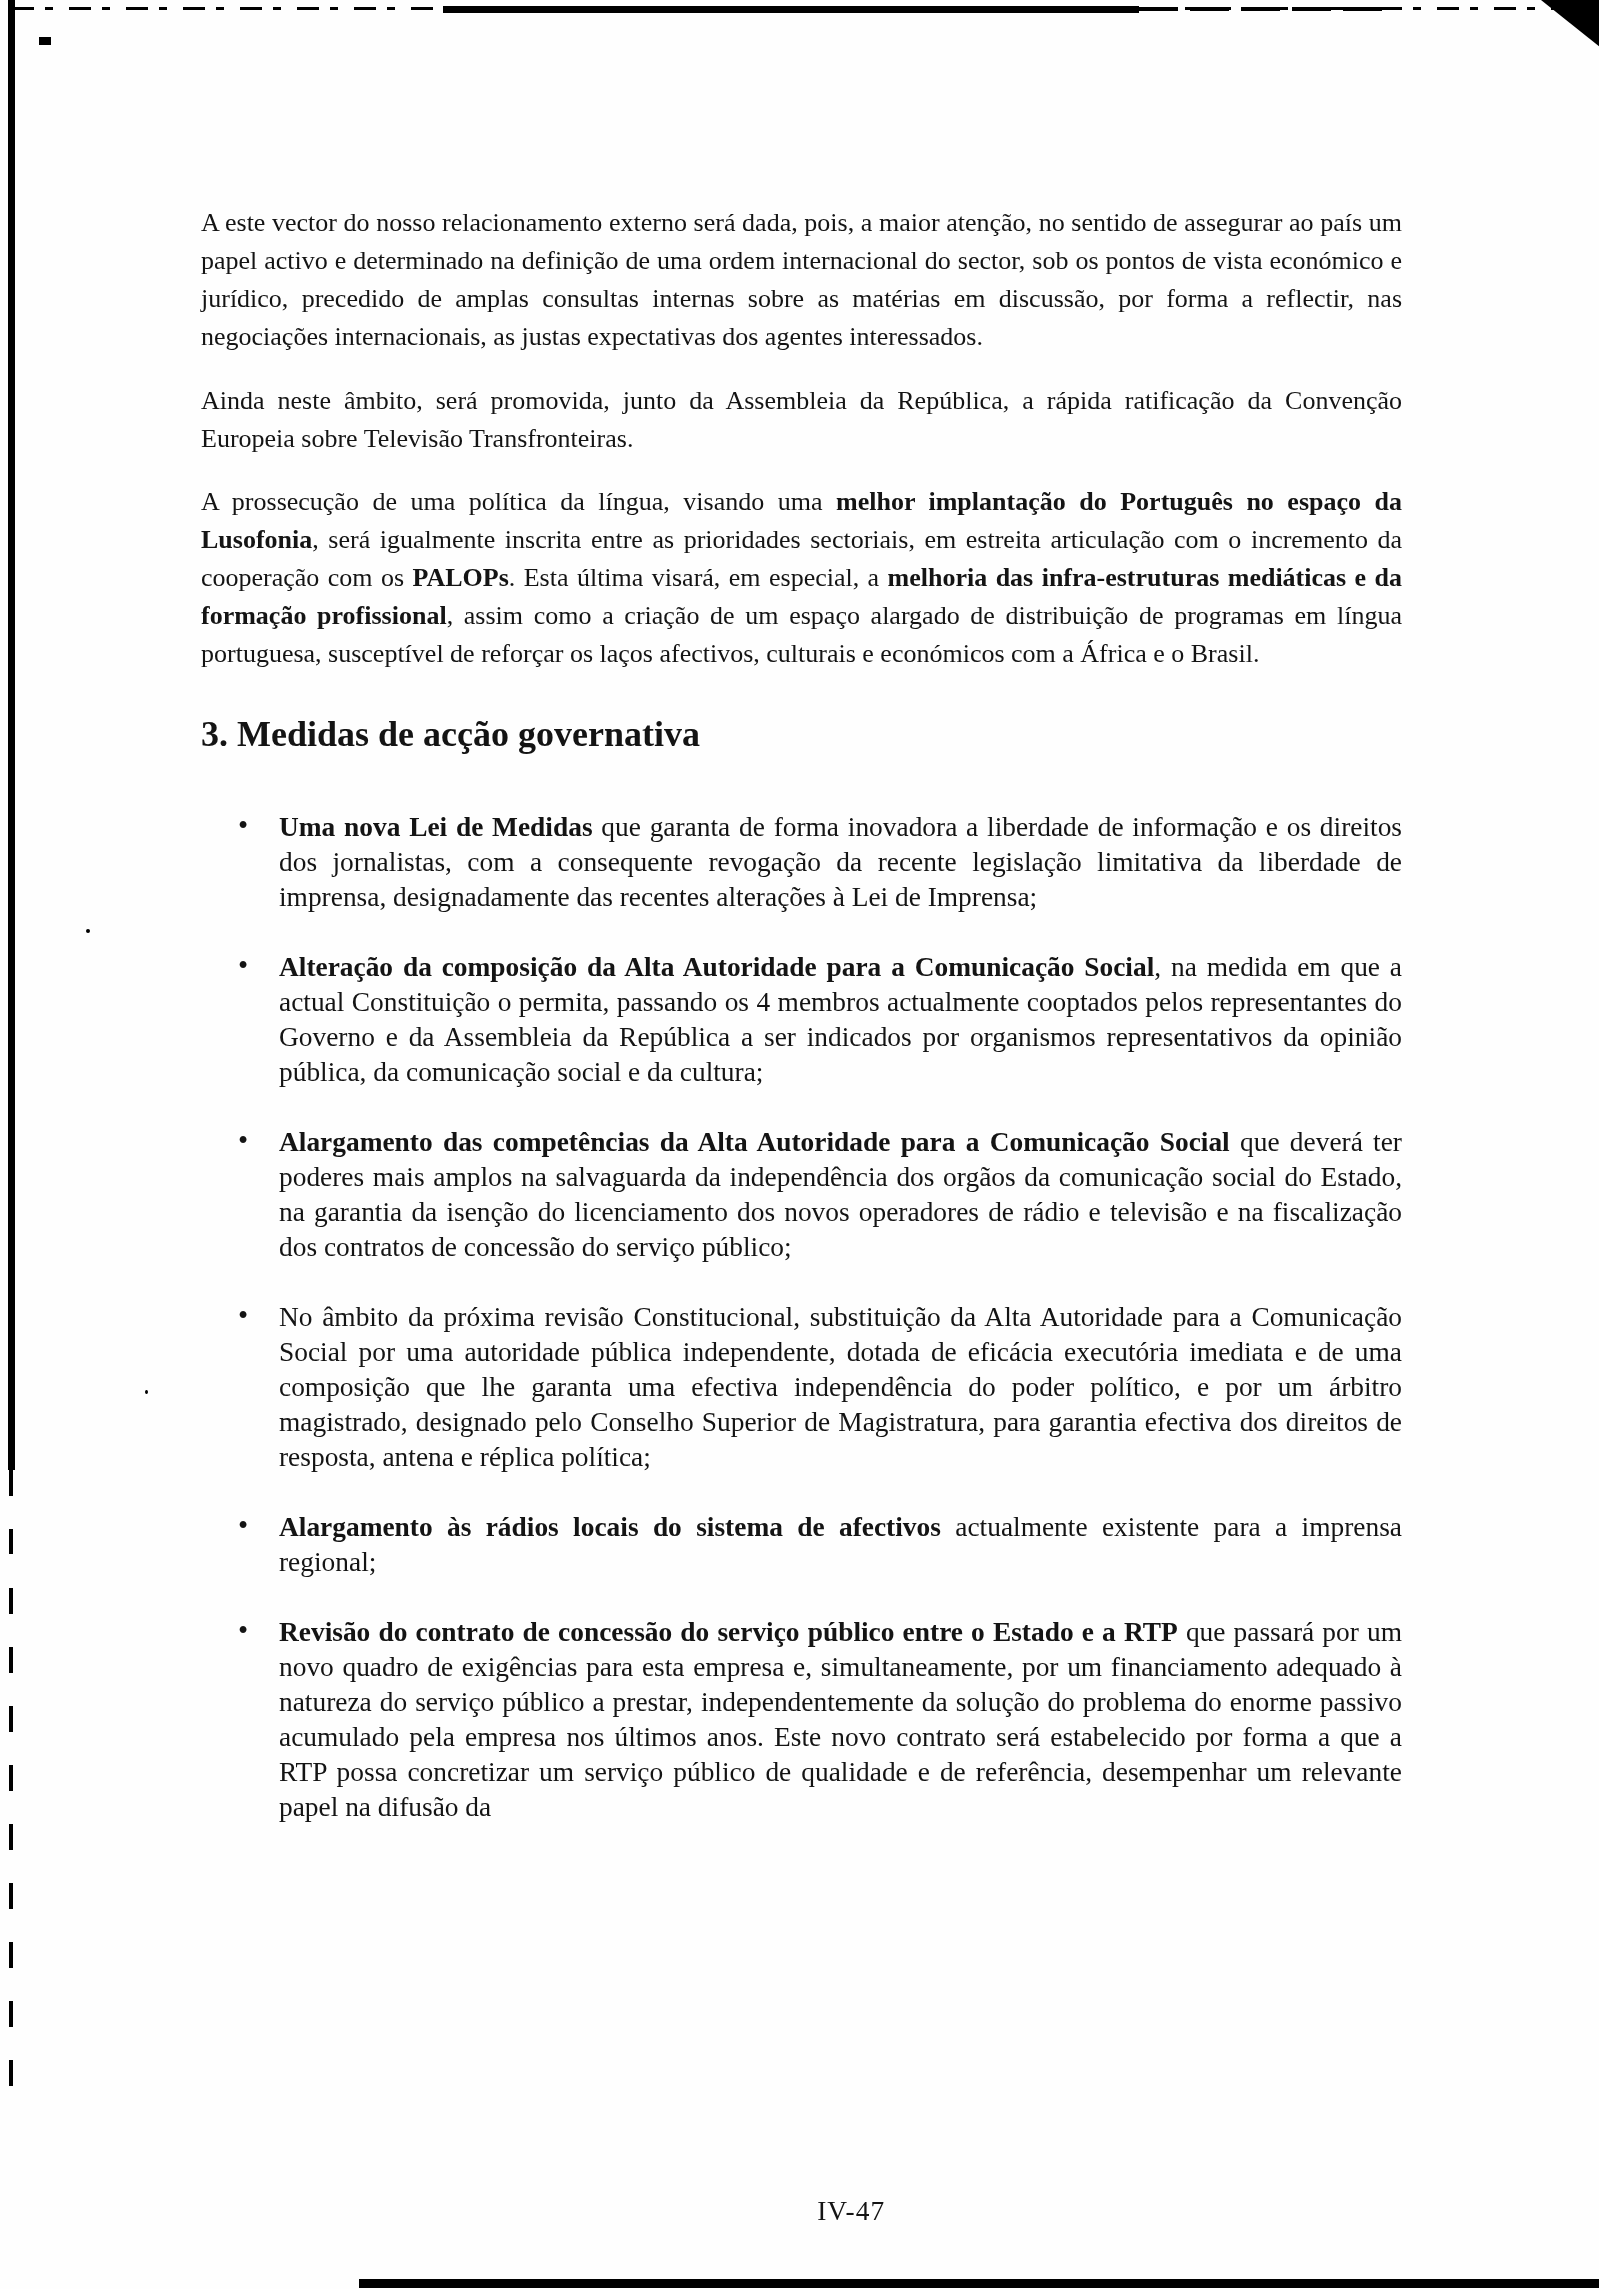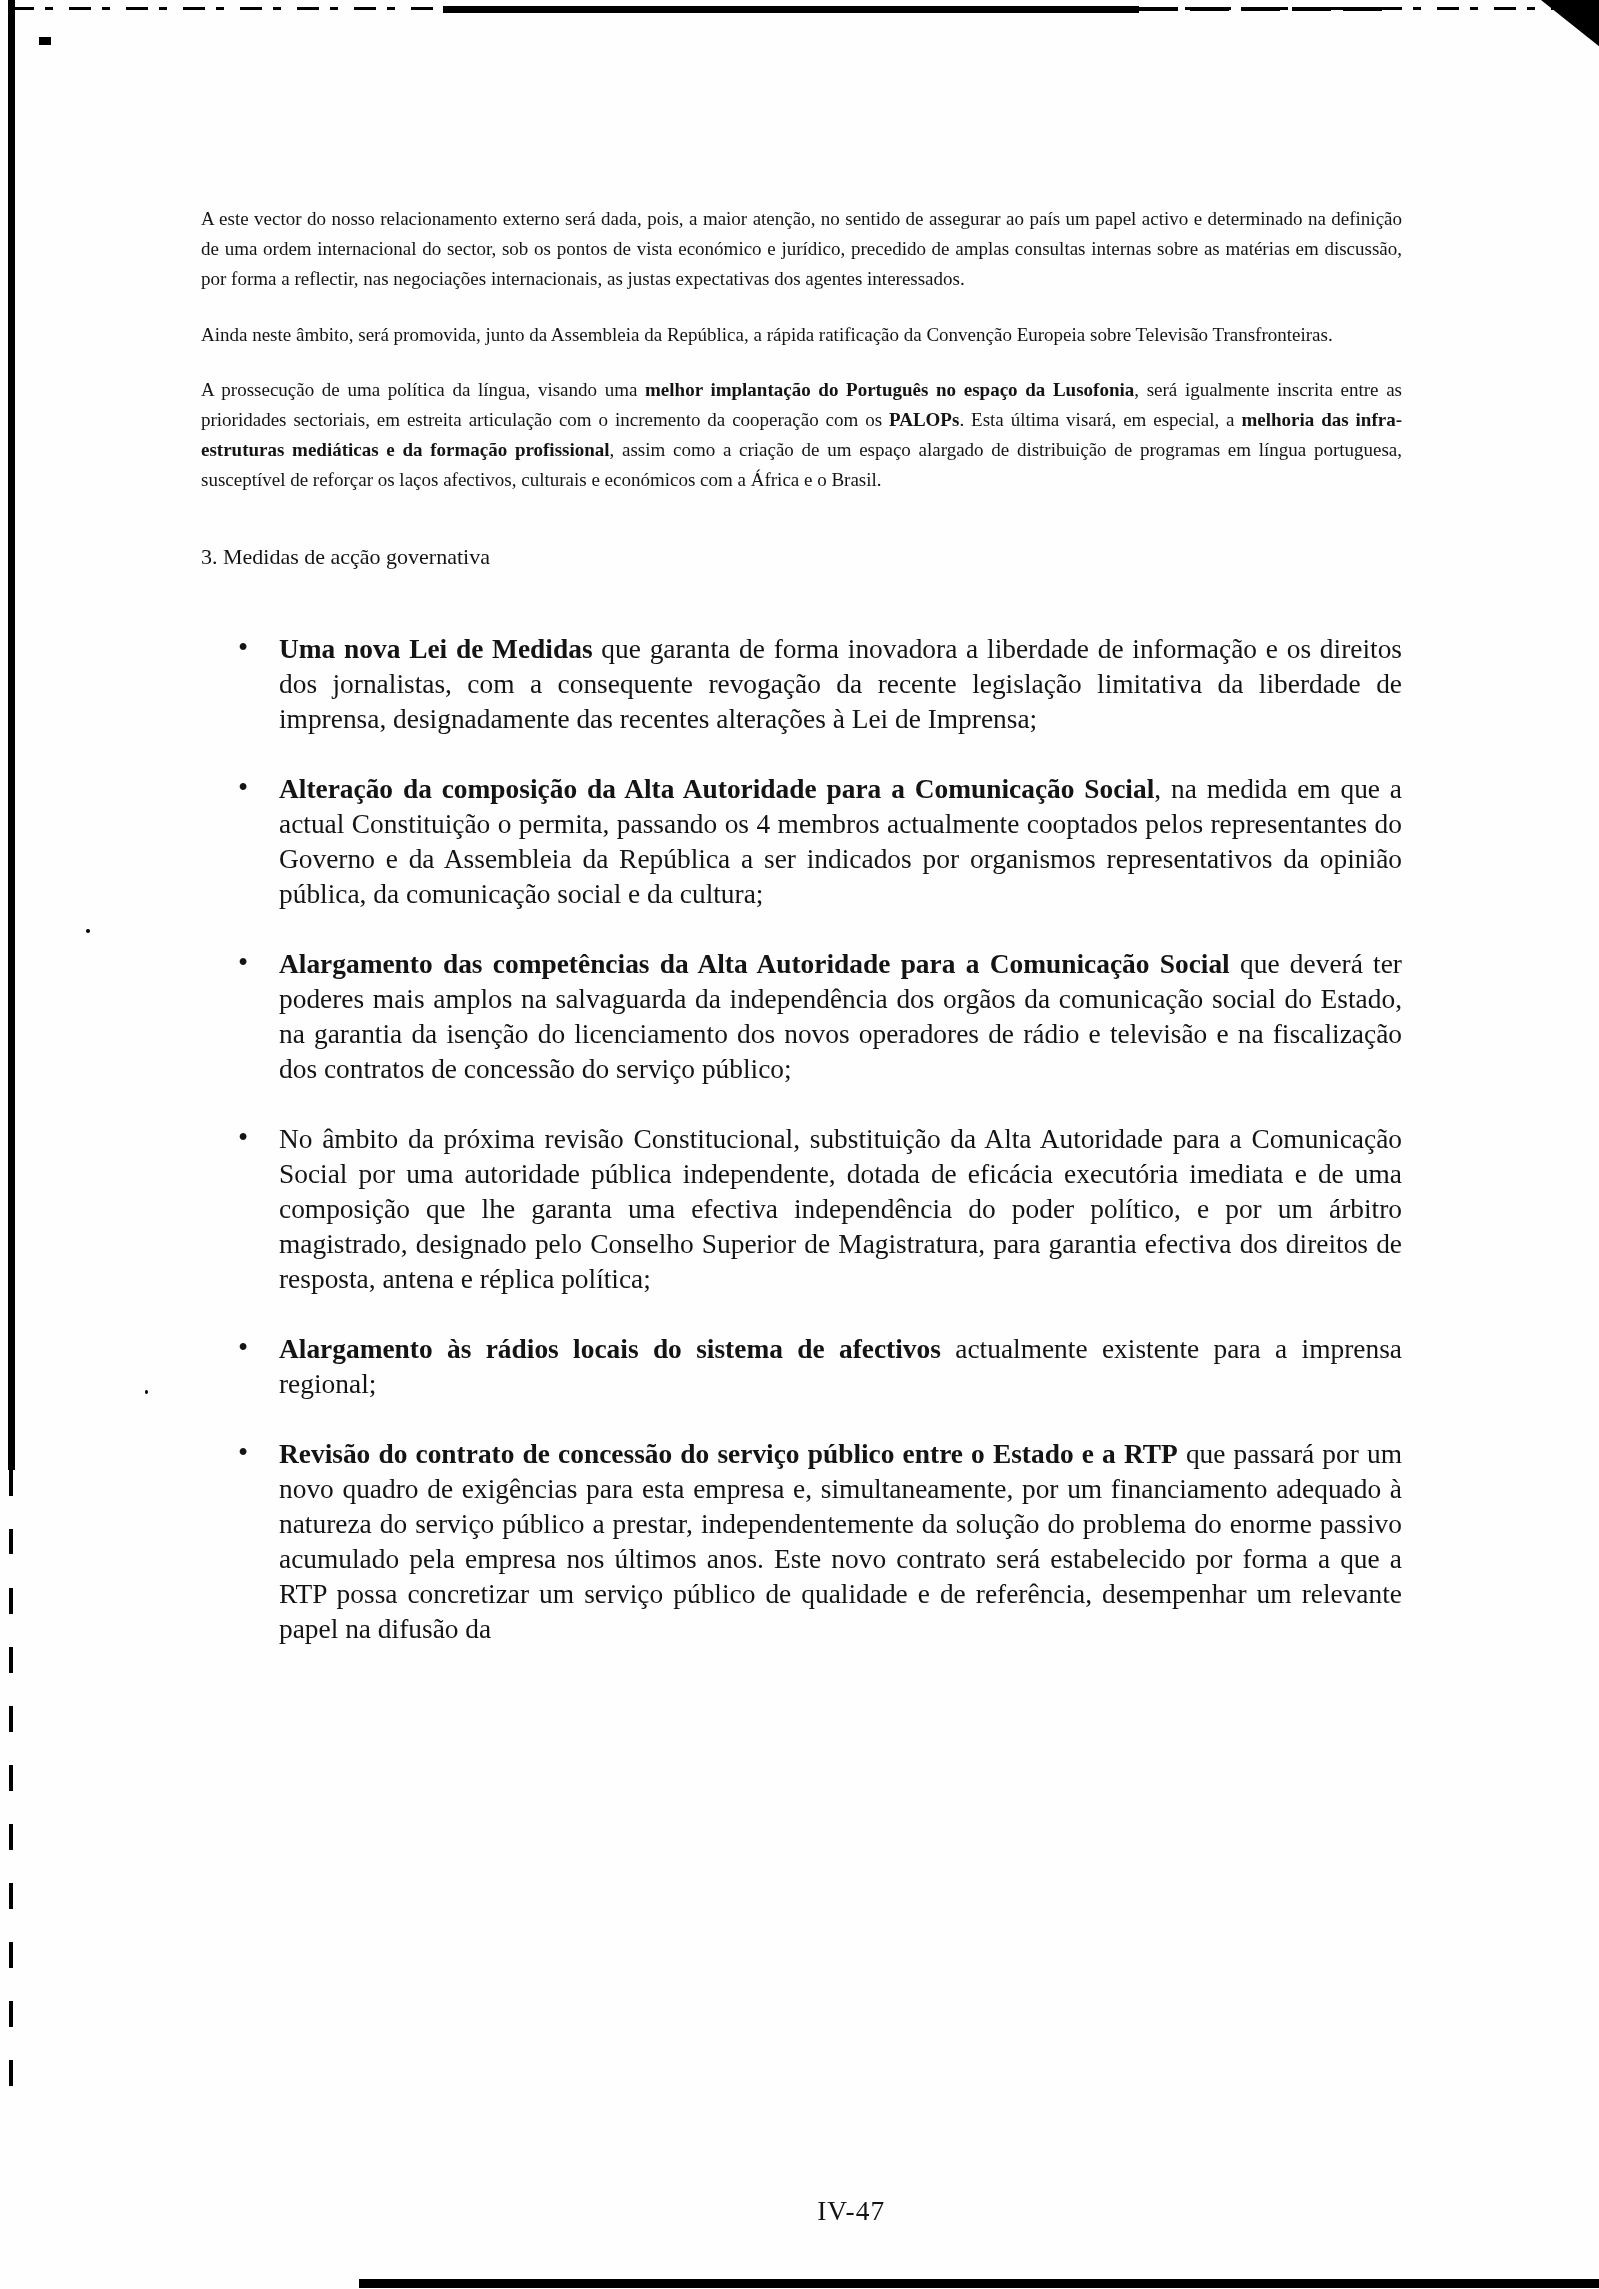--- a/index.html
+++ b/index.html
@@ -45,31 +45,31 @@
 
   
   .content {
     position: absolute;
     left: 201px;
     top: 204px;
     width: 1201px;
   }
   .content p.body-para {
     margin: 0 0 25.5px 0;
-    font-size: 19px;
-    line-height: 30px;
+    font-size: 26px;
+    line-height: 38px;
     text-align: justify;
   }
   .content b { font-weight: bold; }
 
   h2.section-heading {
     margin: 41px 0 0 0;
-    font-size: 22px;
+    font-size: 36px;
     line-height: 41px;
-    font-weight: normal;
+    font-weight: bold;
   }
   p.intro-para {
     margin: 41px 0 0 0;
     font-size: 27.4px;
     line-height: 35px;
     text-align: justify;
   }
 
   .measures { margin-top: 55px; }
   .bullet-item {

